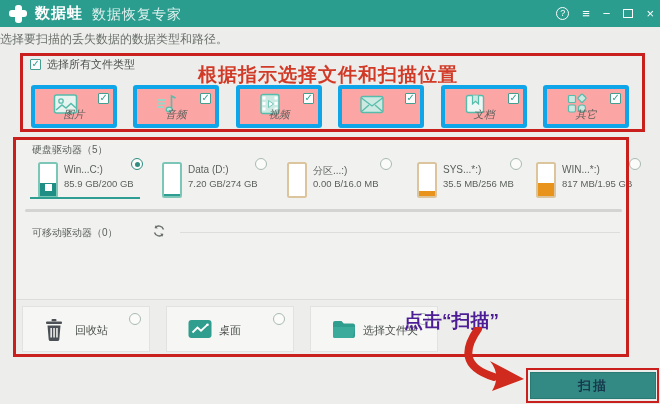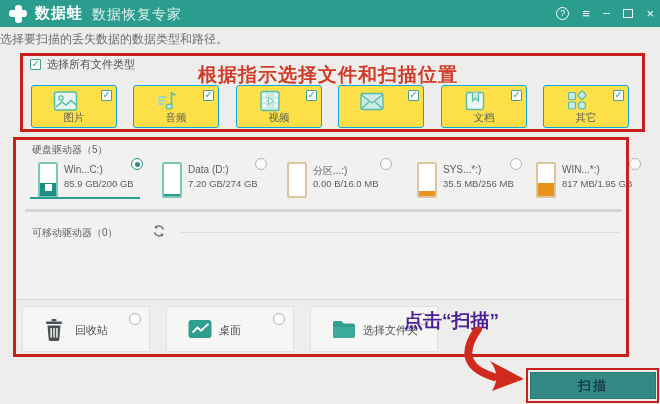--- a/index.html
+++ b/index.html
@@ -32,21 +32,21 @@
   .red-hint2 { position:absolute; left:404px; top:308px; font-size:19px; font-weight:bold; color:#4c1d95; z-index:7; }
   .red-arrow { position:absolute; left:438px; top:327px; z-index:7; }
 
   
   .select-all { position:absolute; left:30px; top:57px; display:flex; align-items:center; gap:6px; }
   .cb { width:11px; height:11px; border:1px solid #43a091; background:#fdfdfd; border-radius:1px; position:relative; }
   .cb.on::after { content:"✓"; position:absolute; left:0.5px; top:-2px; font-size:10px; color:#2f9e8f; font-weight:bold; }
   .select-all-label { font-size:11px; color:#4a4f4a; }
 
   
-  .ft-tile { position:absolute; top:85px; width:86px; height:43px; background:#fde047; border:1px solid #0ea5e9; border-radius:3px; }
+  .ft-tile { position:absolute; top:85px; width:86px; height:43px; background:#fca5a5; border:4px solid #0ea5e9; border-radius:3px;font-style:italic; }
   .ft-tile .cb { position:absolute; right:4px; top:4px; }
   .ft-icon { position:absolute; left:0; right:18px; top:2px; height:25px; display:flex; justify-content:center; align-items:center; }
   .ft-label { position:absolute; left:0; right:0; bottom:2px; text-align:center; font-size:10.5px; color:#5a5f5a; }
 
   
   .panel { position:absolute; left:16px; top:140px; width:610px; height:160px; background:#f1f2f0; border-bottom:1px solid #dcdcda; }
   .sec-header { position:absolute; font-size:10px; color:#5a5f5a; }
   .hdd-header { left:32px; top:143px; }
   .rm-header  { left:32px; top:226px; }
   .rm-refresh { position:absolute; left:152px; top:224px; cursor:pointer; }

